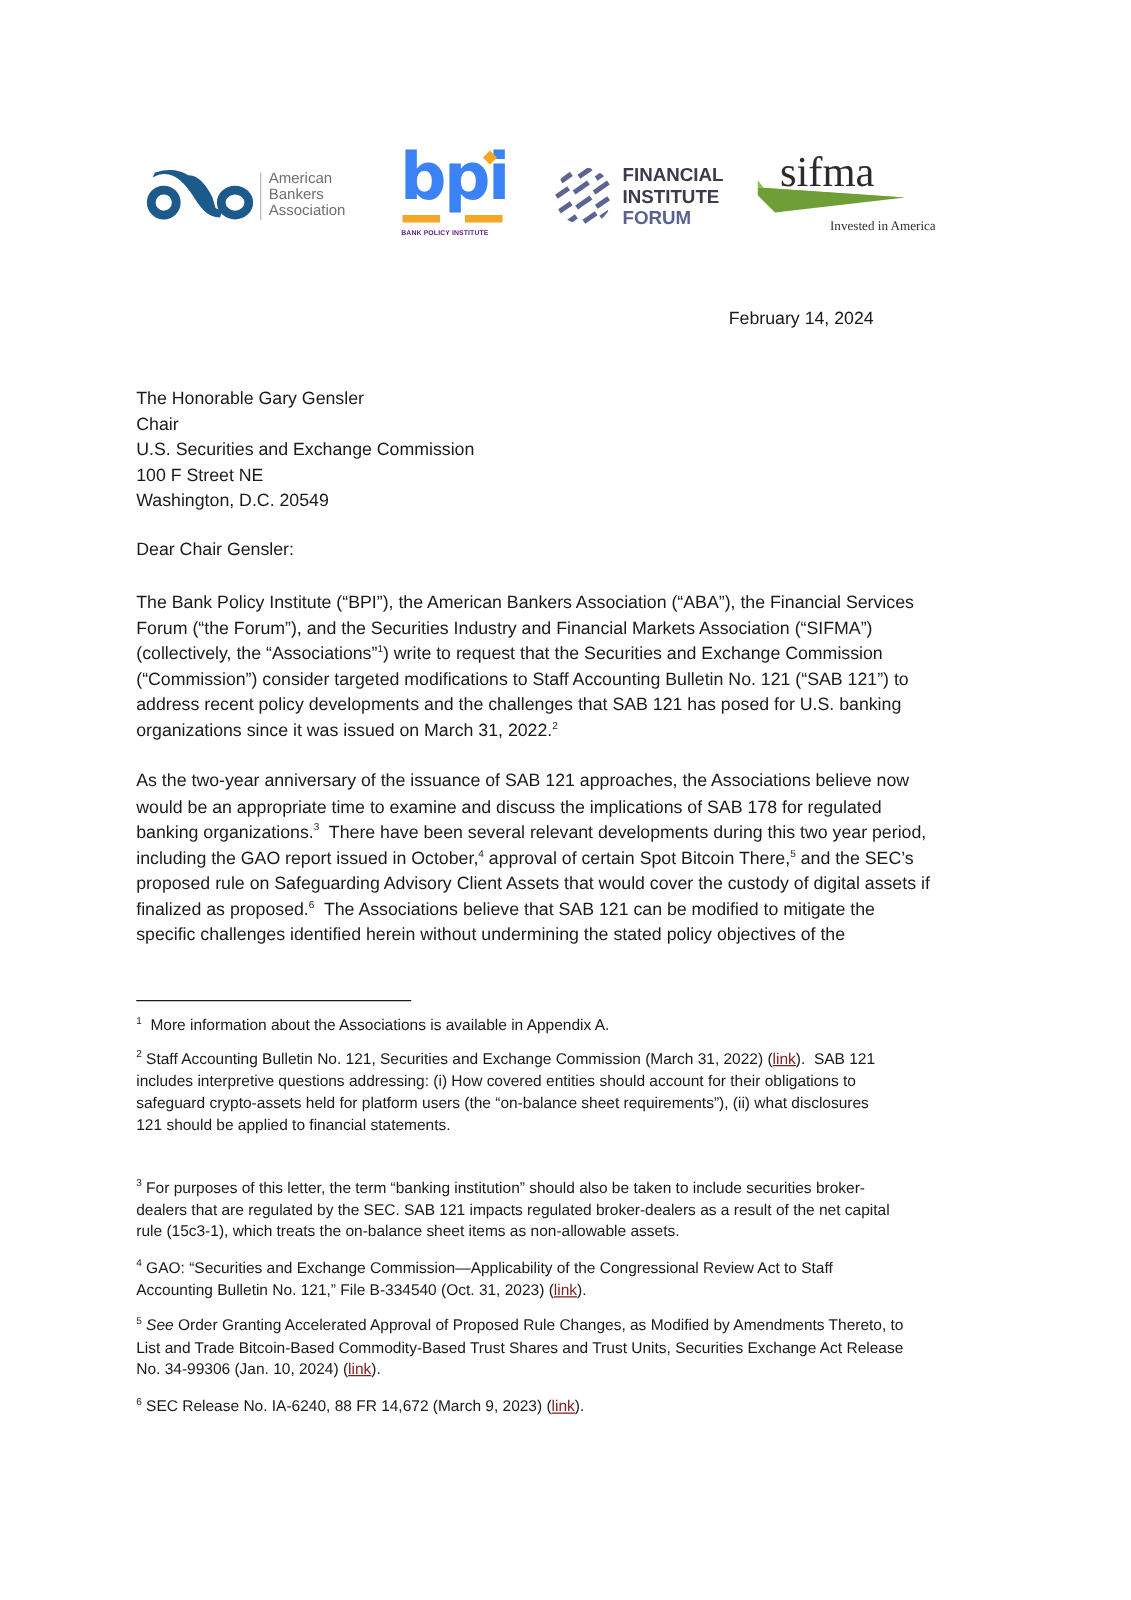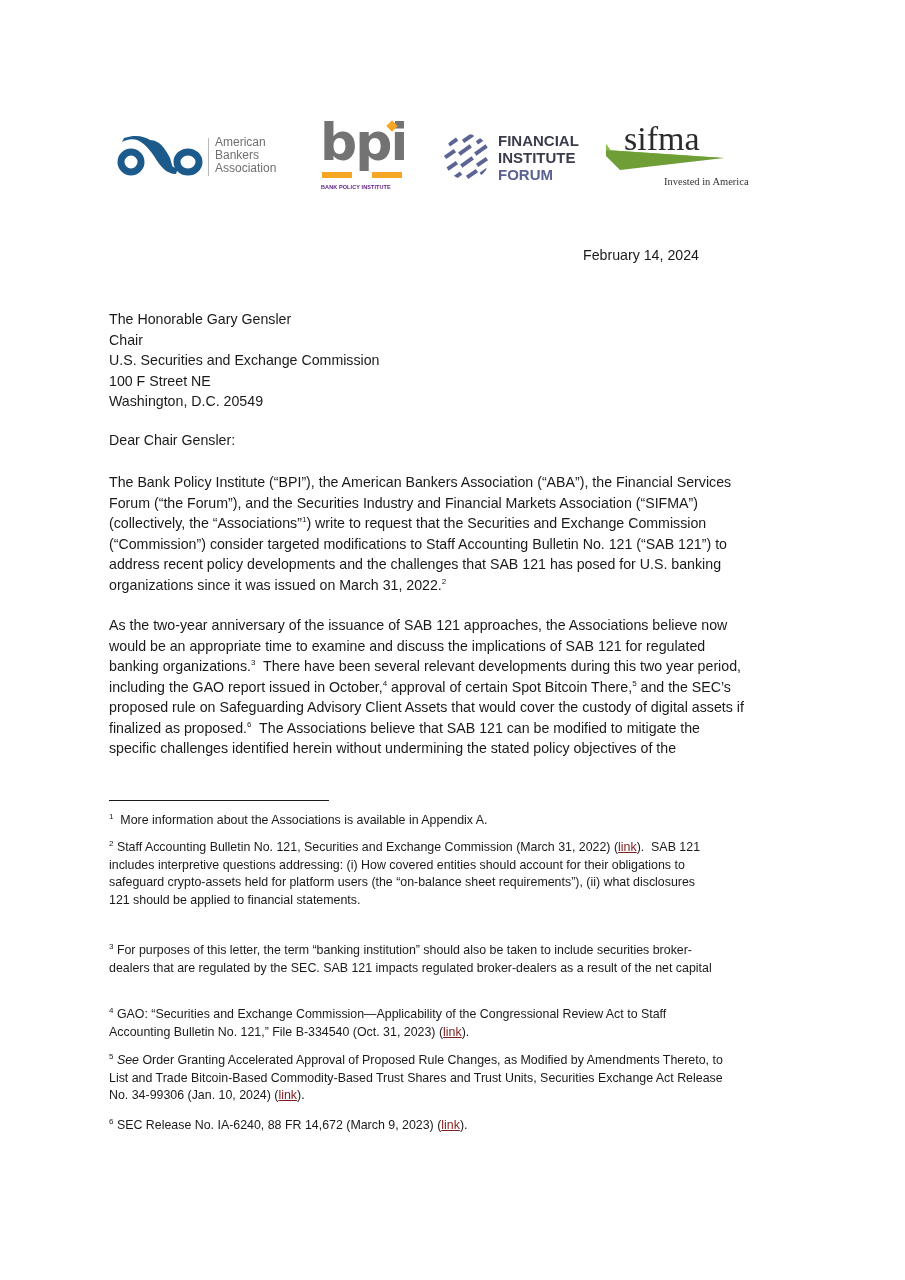--- a/index.html
+++ b/index.html
@@ -8,21 +8,21 @@
   .page { position: absolute; left: 0; top: 0; width: 905px; height: 1280px; background: #fff; }
 
   
   .logos { position: absolute; top: 118px; left: 110px; width: 660px; height: 80px; }
   .logo { position: absolute; }
   .aba { left: 6px; top: 14px; width: 172px; height: 50px; }
   .aba-mark { position: absolute; left: 0; top: 2px; }
   .aba-divider { position: absolute; left: 92px; top: 6px; width: 1px; height: 38px; background: #b9b9b9; }
   .aba-text { position: absolute; left: 99px; top: 4px; font-size: 12px; line-height: 13px; color: #6f6f6f; font-family: "Liberation Sans", sans-serif; }
   .bpi { left: 210px; top: 2px; width: 82px; height: 76px; }
-  .bpi-word { position: absolute; left: 0; top: -8px; font-family: "DejaVu Sans", sans-serif; font-weight: bold; font-size: 52px; color: #737373; letter-spacing: -2px; line-height: 60px; }
+  .bpi-word { position: absolute; left: 0; top: -8px; font-family: "DejaVu Sans", sans-serif; font-weight: bold; font-size: 52px; color: #3b82f6; letter-spacing: -2px; line-height: 60px; }
   .bpi-dot { position: absolute; left: 68px; top: 2px; width: 8px; height: 8px; background: #f5a623; transform: rotate(45deg); }
   .bpi-bar1 { position: absolute; left: 2px; top: 52px; width: 30px; height: 6px; background: #f5a623; }
   .bpi-bar2 { position: absolute; left: 52px; top: 52px; width: 30px; height: 6px; background: #f5a623; }
   .bpi-sub { position: absolute; left: 1px; top: 64px; font-size: 5.5px; color: #5a1a86; font-weight: bold; letter-spacing: 0.1px; white-space: nowrap; }
   .fsf { left: 332px; top: 12px; width: 150px; height: 56px; }
   .fsf-globe { position: absolute; left: 0; top: 2px; }
   .fsf-text { position: absolute; left: 56px; top: 2px; font-weight: bold; font-size: 15px; line-height: 17px; color: #3a3c4e; }
   .fsf-text .forum { color: #596292; }
   .sifma { left: 496px; top: 6px; width: 150px; height: 70px; }
   .sifma-word { position: absolute; left: 18px; top: -4px; font-family: "Liberation Serif", serif; font-size: 34px; color: #2b2b2b; letter-spacing: 0px; }
@@ -138,21 +138,21 @@
     <span class="line">The Bank Policy Institute (“BPI”), the American Bankers Association (“ABA”), the Financial Services</span>
     <span class="line">Forum (“the Forum”), and the Securities Industry and Financial Markets Association (“SIFMA”)</span>
     <span class="line"><span>(collectively, the “Associations”</span><sup>1</sup><span>) write to request that the Securities and Exchange Commission</span></span>
     <span class="line">(“Commission”) consider targeted modifications to Staff Accounting Bulletin No. 121 (“SAB 121”) to</span>
     <span class="line">address recent policy developments and the challenges that SAB 121 has posed for U.S. banking</span>
     <span class="line"><span>organizations since it was issued on March 31, 2022.</span><sup>2</sup></span>
   </div>
 
   <div class="txt para p2">
     <span class="line">As the two-year anniversary of the issuance of SAB 121 approaches, the Associations believe now</span>
-    <span class="line">would be an appropriate time to examine and discuss the implications of SAB 121 for regulated</span>
+    <span class="line">would be an appropriate time to examine and discuss the implications of SAB 178 for regulated</span>
     <span class="line"><span>banking organizations.</span><sup>3</sup><span style="white-space:pre">  There have been several relevant developments during this two year period,</span></span>
     <span class="line"><span>including the GAO report issued in October,</span><sup>4</sup><span style="white-space:pre"> approval of certain Spot Bitcoin There,</span><sup>5</sup><span style="white-space:pre"> and the SEC’s</span></span>
     <span class="line">proposed rule on Safeguarding Advisory Client Assets that would cover the custody of digital assets if</span>
     <span class="line"><span>finalized as proposed.</span><sup>6</sup><span style="white-space:pre">  The Associations believe that SAB 121 can be modified to mitigate the</span></span>
     <span class="line">specific challenges identified herein without undermining the stated policy objectives of the</span>
   </div>
 
   <div class="fn-rule"></div>
 
   <div class="fn fn1">
@@ -162,20 +162,21 @@
   <div class="fn fn2">
     <span class="line"><sup>2</sup><span> Staff Accounting Bulletin No. 121, Securities and Exchange Commission (March 31, 2022) (</span><span class="link">link</span><span style="white-space:pre">).  SAB 121</span></span>
     <span class="line">includes interpretive questions addressing:  (i) How covered entities should account for their obligations to</span>
     <span class="line">safeguard crypto-assets held for platform users (the “on-balance sheet requirements”), (ii) what disclosures</span>
     <span class="line">121 should be applied to financial statements.</span>
   </div>
 
   <div class="fn fn3">
     <span class="line"><sup>3</sup><span> For purposes of this letter, the term “banking institution” should also be taken to include securities broker-</span></span>
     <span class="line">dealers that are regulated by the SEC.  SAB 121 impacts regulated broker-dealers as a result of the net capital</span>
+    <span class="line">rule (15c3-1), which treats the on-balance sheet items as non-allowable assets.</span>
   </div>
 
   <div class="fn fn4">
     <span class="line"><sup>4</sup><span> GAO:  “Securities and Exchange Commission—Applicability of the Congressional Review Act to Staff</span></span>
     <span class="line"><span>Accounting Bulletin No. 121,” File B-334540 (Oct. 31, 2023) (</span><span class="link">link</span><span>).</span></span>
   </div>
 
   <div class="fn fn5">
     <span class="line"><sup>5</sup><em> See</em><span> Order Granting Accelerated Approval of Proposed Rule Changes, as Modified by Amendments Thereto, to</span></span>
     <span class="line">List and Trade Bitcoin-Based Commodity-Based Trust Shares and Trust Units, Securities Exchange Act Release</span>

